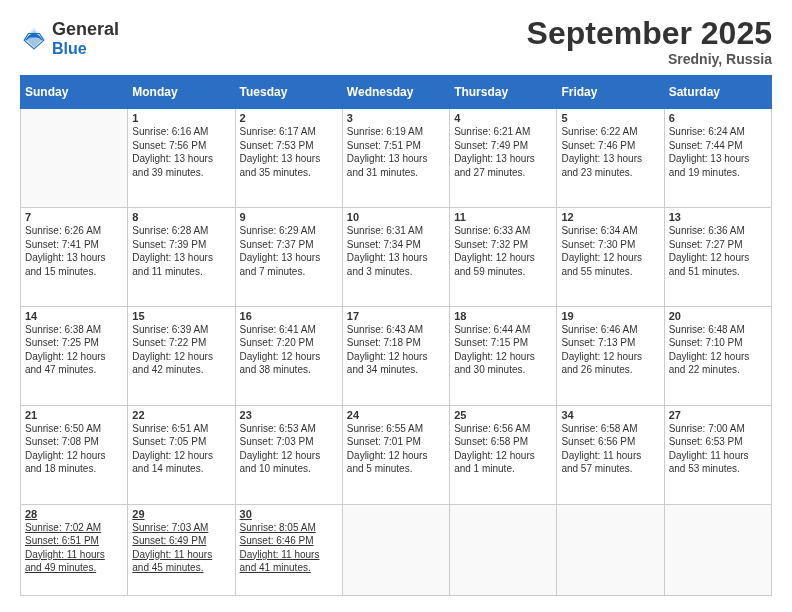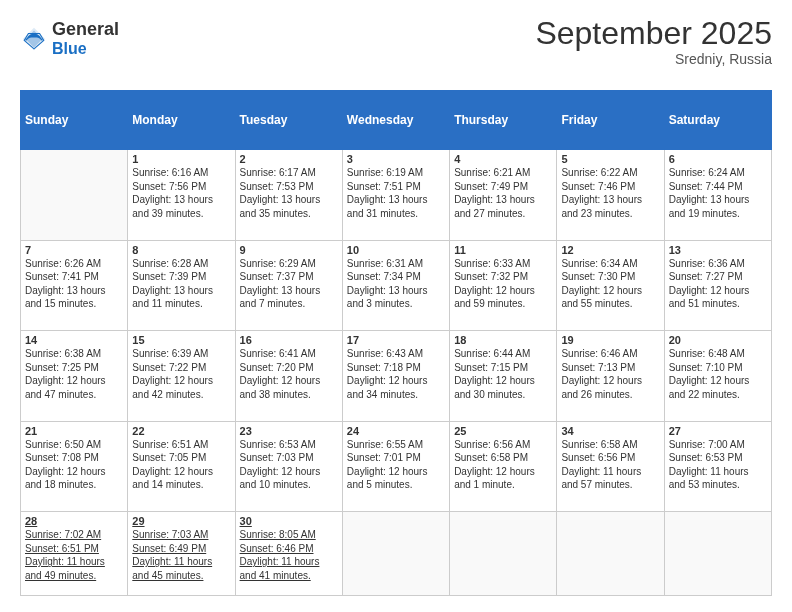--- a/index.html
+++ b/index.html
@@ -9,21 +9,20 @@
       font-family: Arial, sans-serif;
       background: #fff;
       overflow: hidden;
     }
     .page {
       width: 792px;
       height: 612px;
       padding: 16px 20px 16px 20px;
       display: flex;
       flex-direction: column;
-      gap: 15px;
     }
     .header {
       display: flex;
       align-items: flex-start;
       justify-content: space-between;
       margin-bottom: 8px;
     }
     .logo {
       display: flex;
       align-items: center;
@@ -47,41 +46,42 @@
     .logo-icon {
       width: 28px;
       height: 28px;
       margin-right: 4px;
     }
     .title-block {
       text-align: right;
     }
     .month-title {
       font-size: 32px;
-      font-weight: normal;
+      font-weight: bold;
       color: #333;
       line-height: 1.1;
     }
     .location {
       font-size: 14px;
       color: #555;
+      font-weight: bold;
     }
     .calendar {
       flex: 1;
       border: 1px solid #ccc;
       border-collapse: collapse;
       width: 100%;
       table-layout: fixed;
     }
     .calendar th {
       background: #2a6fc4;
       color: #fff;
       font-size: 12px;
       font-weight: bold;
-      padding: 22px 4px;
+      padding: 9px 4px;
       text-align: left;
       border: 1px solid #2a6fc4;
     }
     .calendar td {
       border: 1px solid #ccc;
       vertical-align: top;
       padding: 3px 4px;
       font-size: 9.5px;
       color: #333;
       width: calc(100% / 7);

